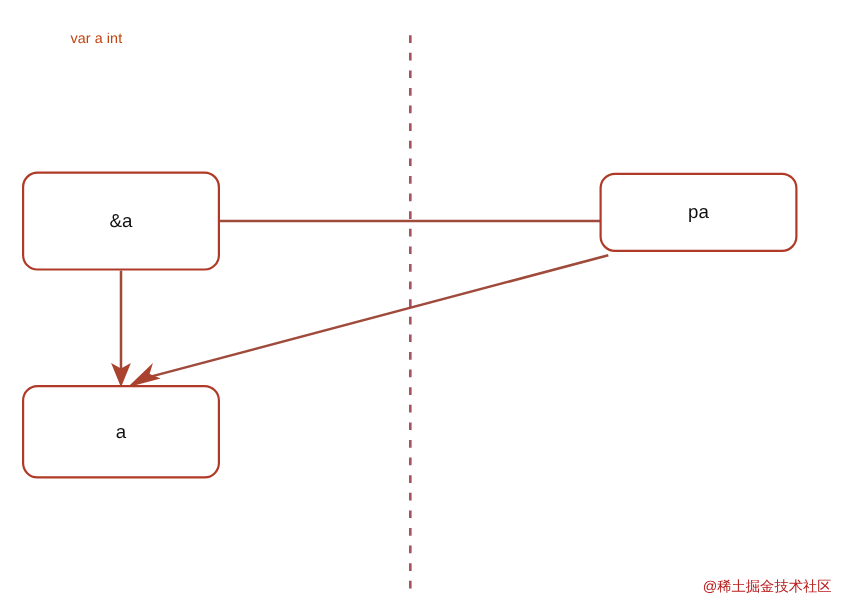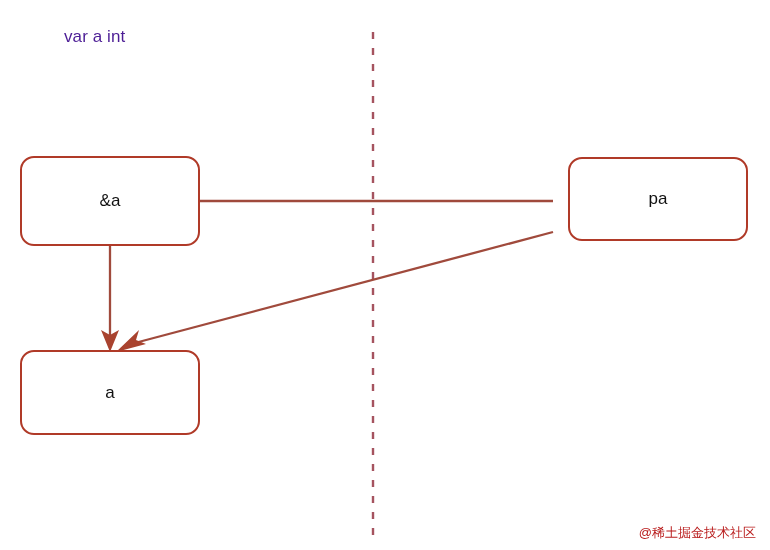--- a/index.html
+++ b/index.html
@@ -19,42 +19,42 @@
   }
   #diagram-svg {
     position: absolute;
     left: 0;
     top: 0;
     width: 770px;
     height: 550px;
   }
   .section-title {
     position: absolute;
-    font-size: 17px;
-    color: #4c1d95;
+    font-size: 13px;
+    color: #c2410c;
     white-space: nowrap;
     letter-spacing: 0.1px;
   }
   #title-left  { left: 64px;  top: 27px; }
   #title-right { left: 566px; top: 27px; }
 
   .node-box {
     position: absolute;
     box-sizing: border-box;
     border: 2px solid #b03a28;
     border-radius: 14px;
     background: #ffffff;
     display: flex;
     align-items: center;
     justify-content: center;
     font-size: 17px;
     color: #111111;
   }
   #node-addr-a { left: 20px;  top: 156px; width: 180px; height: 90px; }
-  #node-pa     { left: 568px; top: 157px; width: 180px; height: 84px; }
+  #node-pa     { left: 545px; top: 157px; width: 180px; height: 72px; }
   #node-a      { left: 20px;  top: 350px; width: 180px; height: 85px; }
 
   .watermark {
     position: absolute;
     right: 14px;
     bottom: 8px;
     font-size: 13px;
     color: #b91c1c;
     white-space: nowrap;
     user-select: none;

